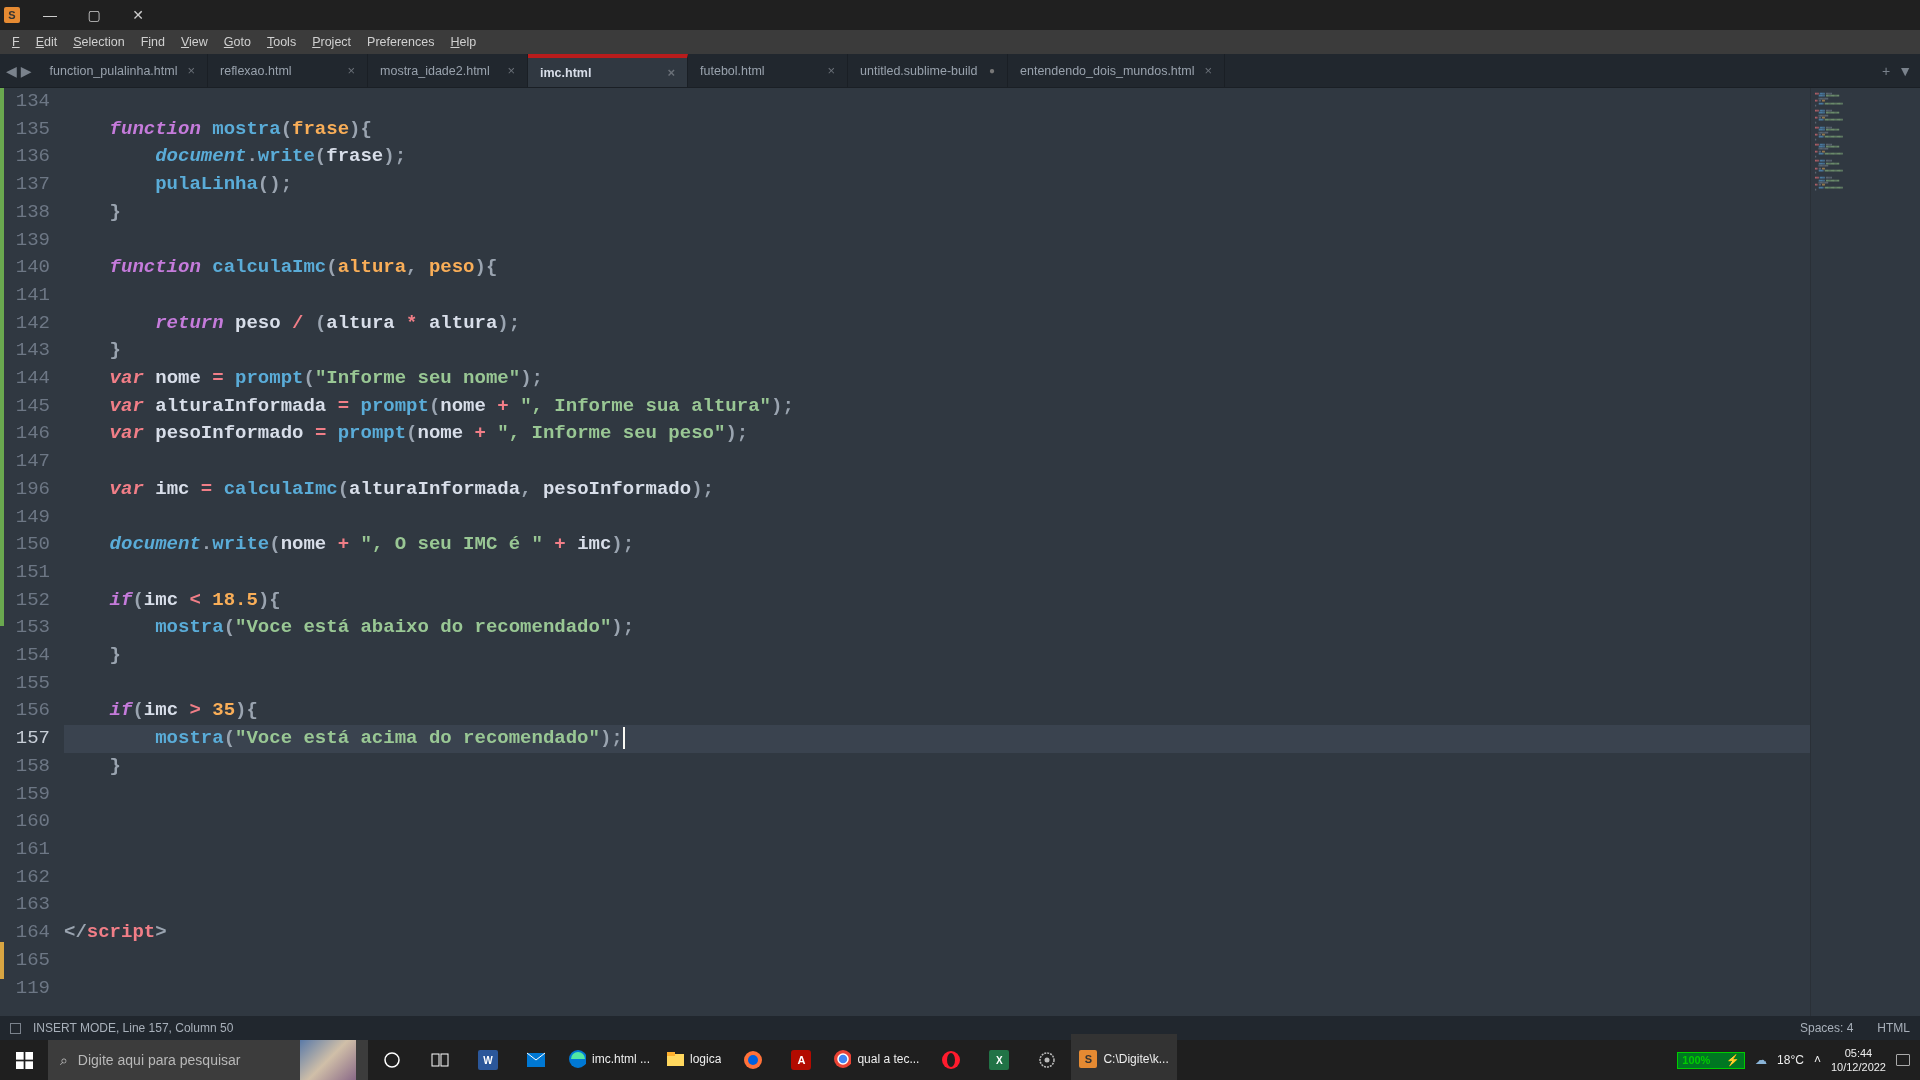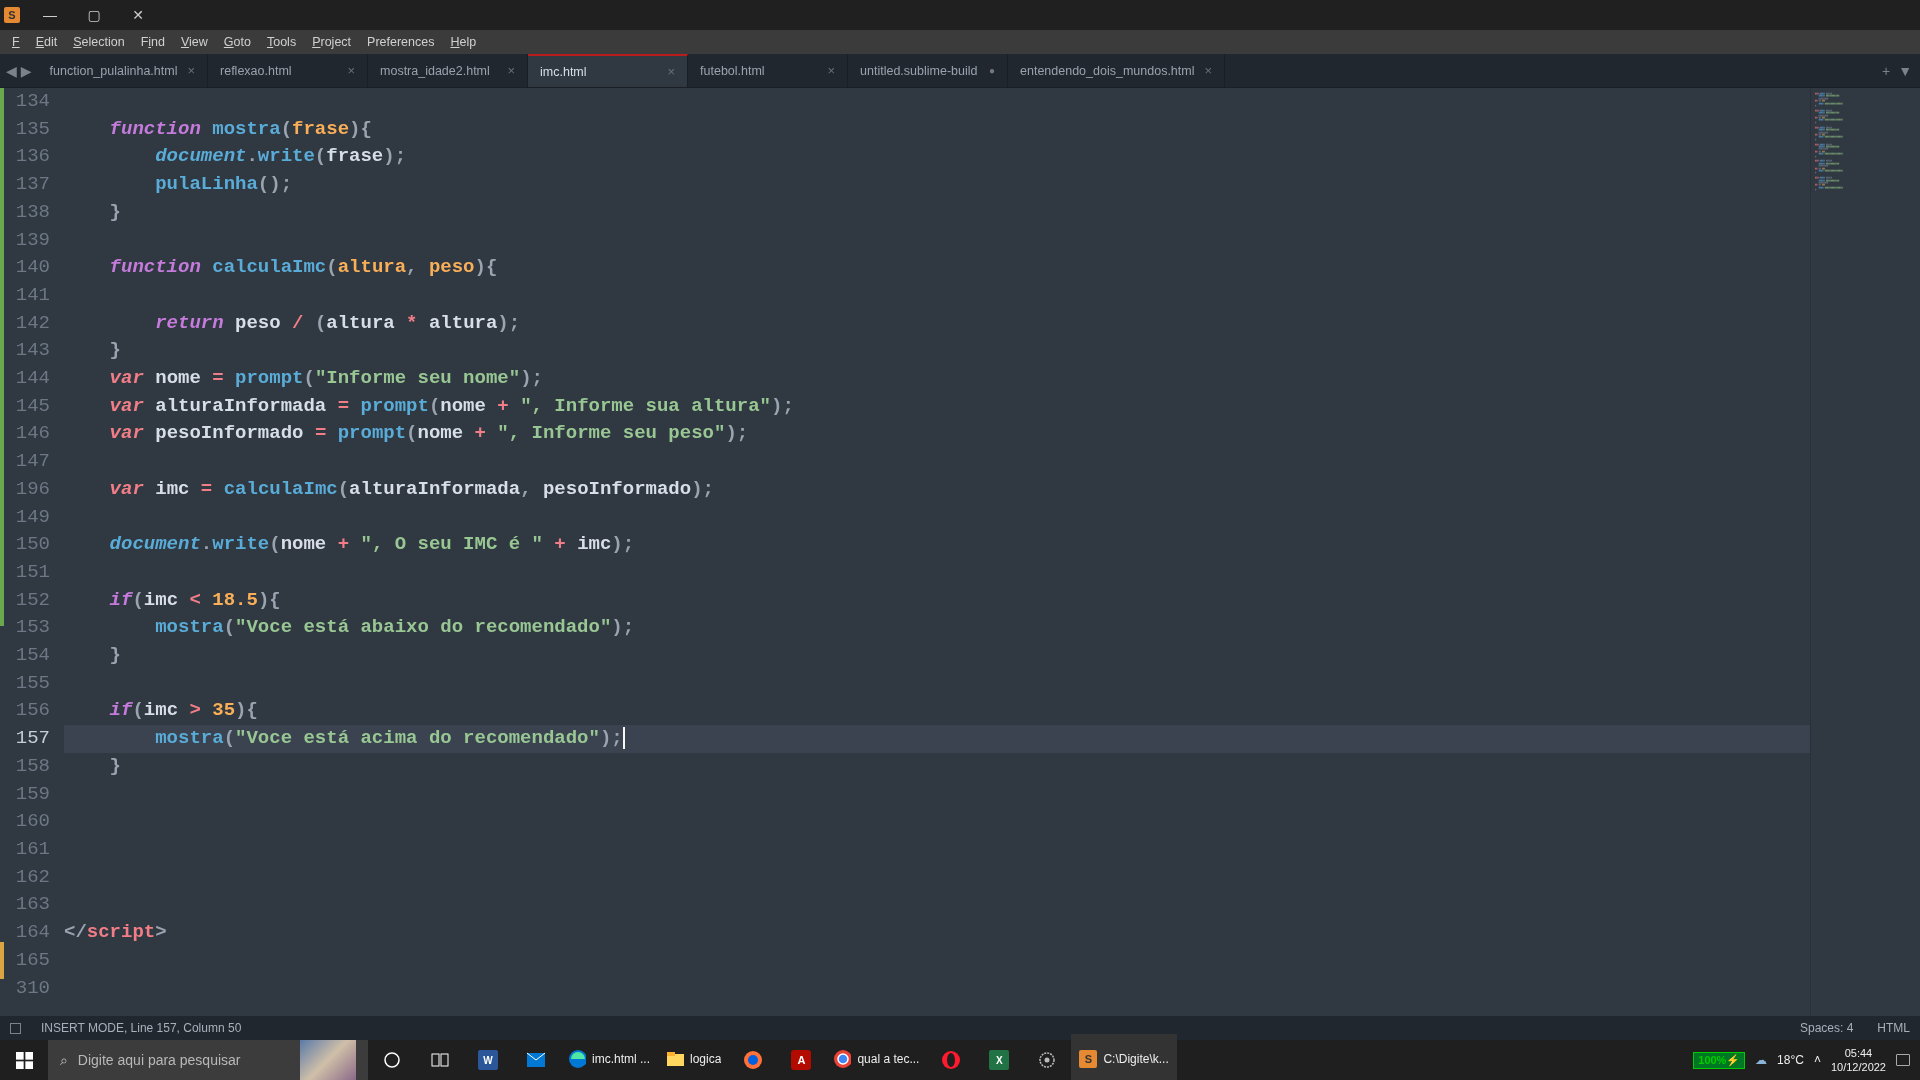--- a/index.html
+++ b/index.html
@@ -65,21 +65,22 @@
     padding: 0 12px;
     min-width: 160px;
     color: #99a2ad;
     font-size: 12.5px;
     border-right: 1px solid #1a1f25;
     position: relative;
   }
   .tabbar .tab.active {
     background: #303841;
     color: #d8dee9;
-    border-top: 2px solid #b91c1c;
+    border-top: 4px solid #b91c1c;
+    font-weight: bold;
   }
   .tabbar .tab .close { color: #6a7078; font-size: 13px; margin-left: 10px;}
   .tabbar .tab .dirty { color: #777; font-size: 10px; margin-left: 10px;}
   .tabbar .tab-right { margin-left: auto; display: flex; align-items: center; padding: 0 8px; color: #7a828c; gap: 8px;}
 
   .editor-area {
     position: relative;
     height: calc(100% - 30px - 24px - 34px - 24px - 40px);
     background: #303841;
     display: flex;
@@ -144,21 +145,21 @@
 
   .statusbar {
     height: 24px;
     background: #21272e;
     display: flex;
     align-items: center;
     padding: 0 10px;
     font-size: 12px;
     color: #a8b0ba;
   }
-  .statusbar .status-left { display: flex; align-items: center; gap: 20px; }
+  .statusbar .status-left { display: flex; align-items: center; gap: 12px; }
   .statusbar .status-left .sq {
     width: 11px; height: 11px; border: 1px solid #7a828c;
   }
   .statusbar .status-right { margin-left: auto; display: flex; gap: 24px; }
 
   .taskbar {
     height: 40px;
     background: #1f1f1f;
     display: flex;
     align-items: center;
@@ -201,21 +202,21 @@
   .taskbar .tb-item .ico { width: 18px; height: 18px; flex-shrink: 0; display: flex; align-items: center; justify-content: center;}
   .taskbar .tb-item span { white-space: nowrap; overflow: hidden; text-overflow: ellipsis; font-size: 12px;}
   .taskbar .tray {
     margin-left: auto;
     display: flex; align-items: center; height: 40px;
     gap: 10px; padding: 0 10px;
   }
   .taskbar .battery {
     border: 1px solid #0c0; padding: 1px 4px; color: #0c0;
     font-size: 11px; font-weight: bold; background: #072;
-    display: flex; align-items: center; gap: 0;
+    display: flex; align-items: center; gap: 16px;
   }
   .taskbar .clock { text-align: center; font-size: 11px; line-height: 14px; }
 </style>
 </head>
 <body>
 
 <div class="titlebar">
   <div class="app-icon">S</div>
   <div class="win-controls">
     <div>—</div>
@@ -309,21 +310,21 @@
       <div class="ln">156</div>
       <div class="ln active">157</div>
       <div class="ln">158</div>
       <div class="ln">159</div>
       <div class="ln">160</div>
       <div class="ln">161</div>
       <div class="ln">162</div>
       <div class="ln">163</div>
       <div class="ln">164</div>
       <div class="ln">165</div>
-      <div class="ln">310</div>
+      <div class="ln">119</div>
     </div>
   <div class="code" id="code"><div class="line">&nbsp;</div><div class="line">    <span class="tok-kw2">function</span> <span class="tok-fn">mostra</span><span class="tok-punc2">(</span><span class="tok-param">frase</span><span class="tok-punc2">)</span><span class="tok-punc2">{</span></div><div class="line">        <span class="tok-builtin">document</span><span class="tok-punc2">.</span><span class="tok-fn">write</span><span class="tok-punc2">(</span><span class="tok-var">frase</span><span class="tok-punc2">)</span><span class="tok-punc2">;</span></div><div class="line">        <span class="tok-fn">pulaLinha</span><span class="tok-punc2">(</span><span class="tok-punc2">)</span><span class="tok-punc2">;</span></div><div class="line">    <span class="tok-punc2">}</span></div><div class="line">&nbsp;</div><div class="line">    <span class="tok-kw2">function</span> <span class="tok-fn">calculaImc</span><span class="tok-punc2">(</span><span class="tok-param">altura</span><span class="tok-punc2">, </span><span class="tok-param">peso</span><span class="tok-punc2">)</span><span class="tok-punc2">{</span></div><div class="line">&nbsp;</div><div class="line">        <span class="tok-kw2">return</span> <span class="tok-var">peso</span> <span class="tok-op">/</span> <span class="tok-punc2">(</span><span class="tok-var">altura</span> <span class="tok-op">*</span> <span class="tok-var">altura</span><span class="tok-punc2">)</span><span class="tok-punc2">;</span></div><div class="line">    <span class="tok-punc2">}</span></div><div class="line">    <span class="tok-kw">var</span> <span class="tok-var">nome</span> <span class="tok-op">=</span> <span class="tok-fn">prompt</span><span class="tok-punc2">(</span><span class="tok-str">"Informe seu nome"</span><span class="tok-punc2">)</span><span class="tok-punc2">;</span></div><div class="line">    <span class="tok-kw">var</span> <span class="tok-var">alturaInformada</span> <span class="tok-op">=</span> <span class="tok-fn">prompt</span><span class="tok-punc2">(</span><span class="tok-var">nome</span> <span class="tok-op">+</span> <span class="tok-str">", Informe sua altura"</span><span class="tok-punc2">)</span><span class="tok-punc2">;</span></div><div class="line">    <span class="tok-kw">var</span> <span class="tok-var">pesoInformado</span> <span class="tok-op">=</span> <span class="tok-fn">prompt</span><span class="tok-punc2">(</span><span class="tok-var">nome</span> <span class="tok-op">+</span> <span class="tok-str">", Informe seu peso"</span><span class="tok-punc2">)</span><span class="tok-punc2">;</span></div><div class="line">&nbsp;</div><div class="line">    <span class="tok-kw">var</span> <span class="tok-var">imc</span> <span class="tok-op">=</span> <span class="tok-fn">calculaImc</span><span class="tok-punc2">(</span><span class="tok-var">alturaInformada</span><span class="tok-punc2">, </span><span class="tok-var">pesoInformado</span><span class="tok-punc2">)</span><span class="tok-punc2">;</span></div><div class="line">&nbsp;</div><div class="line">    <span class="tok-builtin">document</span><span class="tok-punc2">.</span><span class="tok-fn">write</span><span class="tok-punc2">(</span><span class="tok-var">nome</span> <span class="tok-op">+</span> <span class="tok-str">", O seu IMC é "</span> <span class="tok-op">+</span> <span class="tok-var">imc</span><span class="tok-punc2">)</span><span class="tok-punc2">;</span></div><div class="line">&nbsp;</div><div class="line">    <span class="tok-kw2">if</span><span class="tok-punc2">(</span><span class="tok-var">imc</span> <span class="tok-op">&lt;</span> <span class="tok-num">18.5</span><span class="tok-punc2">)</span><span class="tok-punc2">{</span></div><div class="line">        <span class="tok-fn">mostra</span><span class="tok-punc2">(</span><span class="tok-str">"Voce está abaixo do recomendado"</span><span class="tok-punc2">)</span><span class="tok-punc2">;</span></div><div class="line">    <span class="tok-punc2">}</span></div><div class="line">&nbsp;</div><div class="line">    <span class="tok-kw2">if</span><span class="tok-punc2">(</span><span class="tok-var">imc</span> <span class="tok-op">&gt;</span> <span class="tok-num">35</span><span class="tok-punc2">)</span><span class="tok-punc2">{</span></div><div class="line hl">        <span class="tok-fn">mostra</span><span class="tok-punc2">(</span><span class="tok-str">"Voce está acima do recomendado"</span><span class="tok-punc2">)</span><span class="tok-punc2">;</span><span class="cursor"></span></div><div class="line">    <span class="tok-punc2">}</span></div><div class="line">&nbsp;</div><div class="line">&nbsp;</div><div class="line">&nbsp;</div><div class="line">&nbsp;</div><div class="line">&nbsp;</div><div class="line"><span class="tok-punc2">&lt;/</span><span class="tok-tag">script</span><span class="tok-punc2">&gt;</span></div><div class="line">&nbsp;</div><div class="line">&nbsp;</div></div>
   <div class="minimap" id="minimap"><span class="m-kw">▆▆▆</span> <span class="m-fn">▆▆▆▆</span> ▆▆▆▆▆
    <span class="m-fn">▆▆▆▆▆</span> <span class="m-str">▆▆▆▆▆▆▆▆▆▆▆</span>
    ▆▆▆▆▆▆▆▆
 <span class="m-kw">▆▆</span> ▆▆ <span class="m-num">▆▆</span>
    <span class="m-fn">▆▆▆▆</span> <span class="m-str">▆▆▆▆▆▆▆▆▆▆▆▆▆▆▆</span>
 ▆
 
 <span class="m-kw">▆▆▆</span> <span class="m-fn">▆▆▆▆</span> ▆▆▆▆▆

